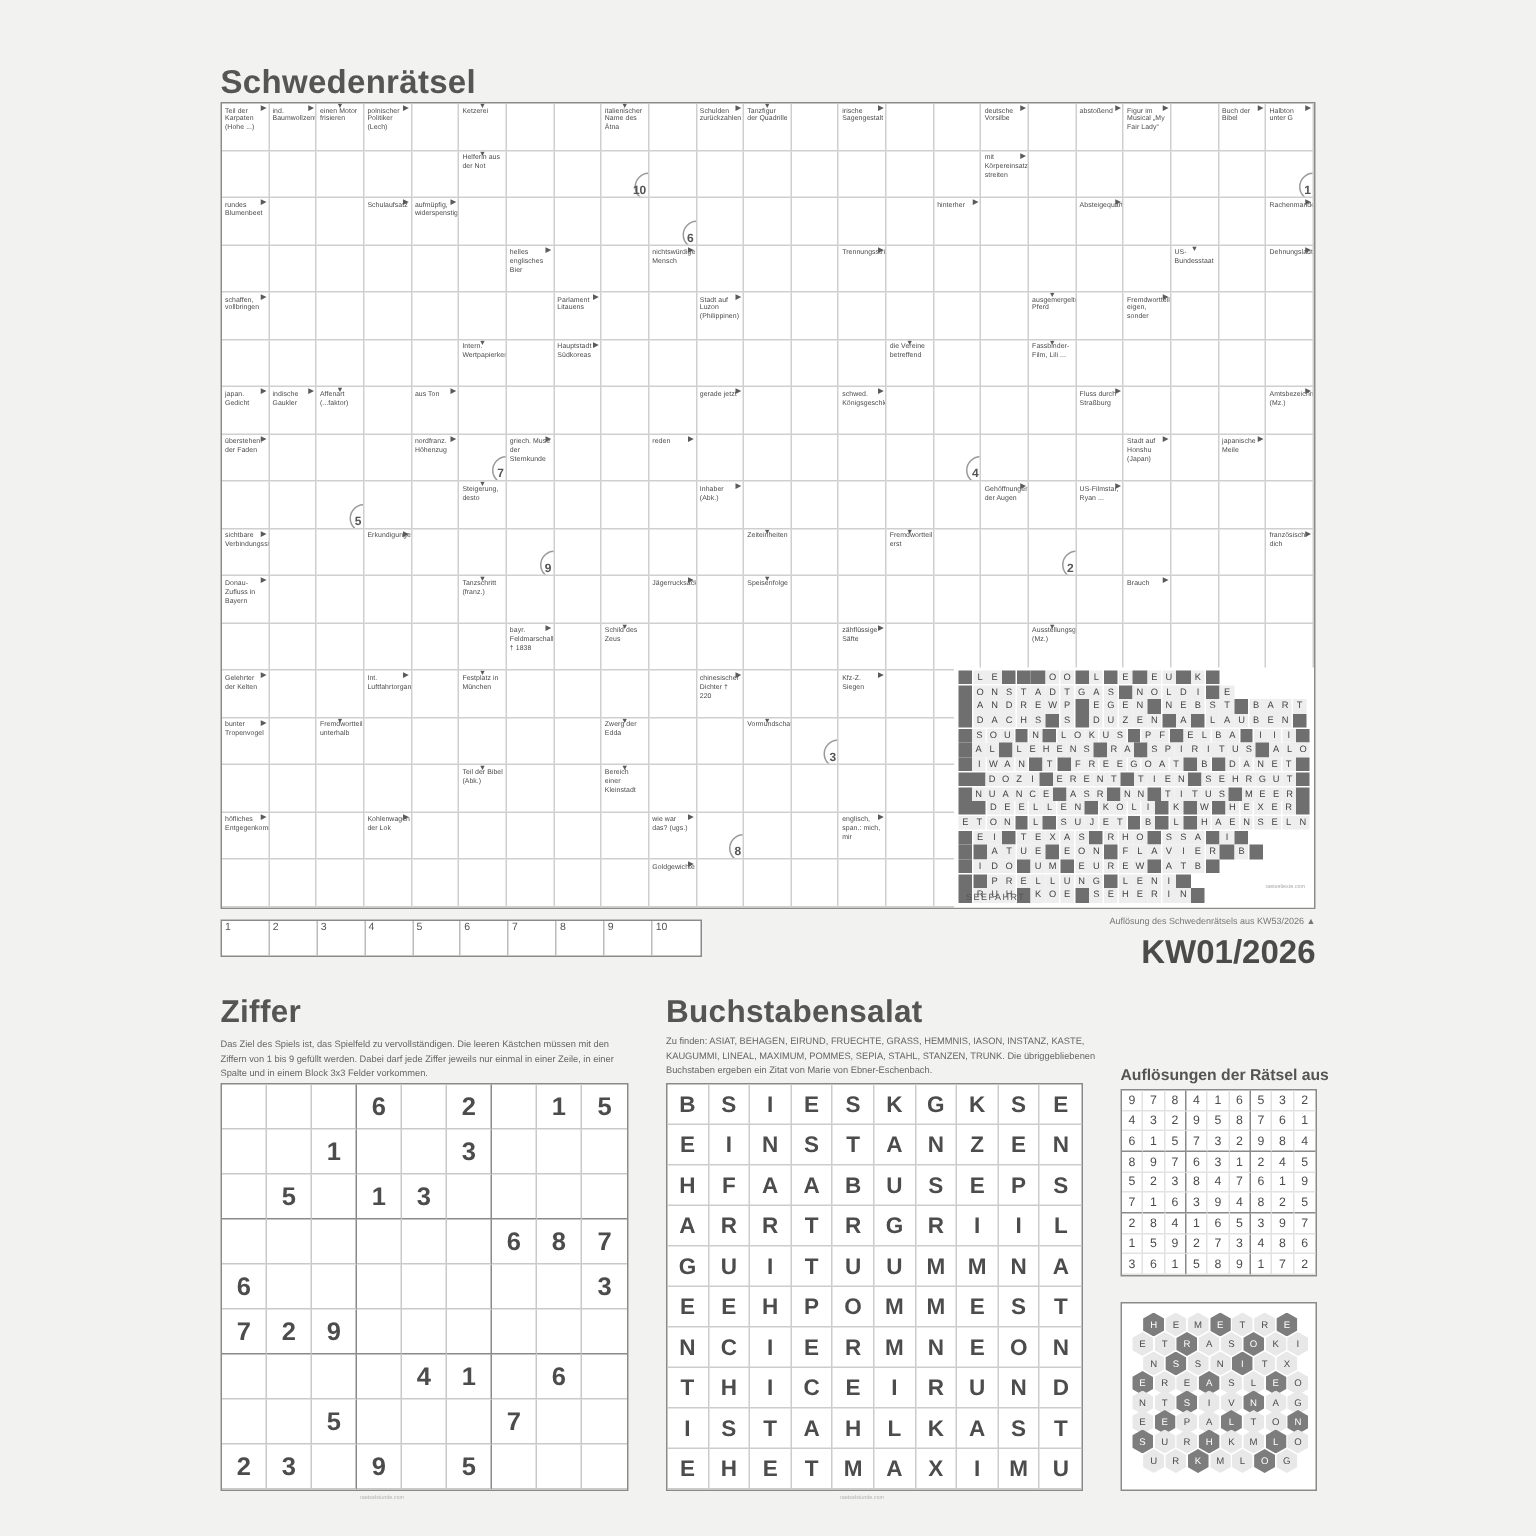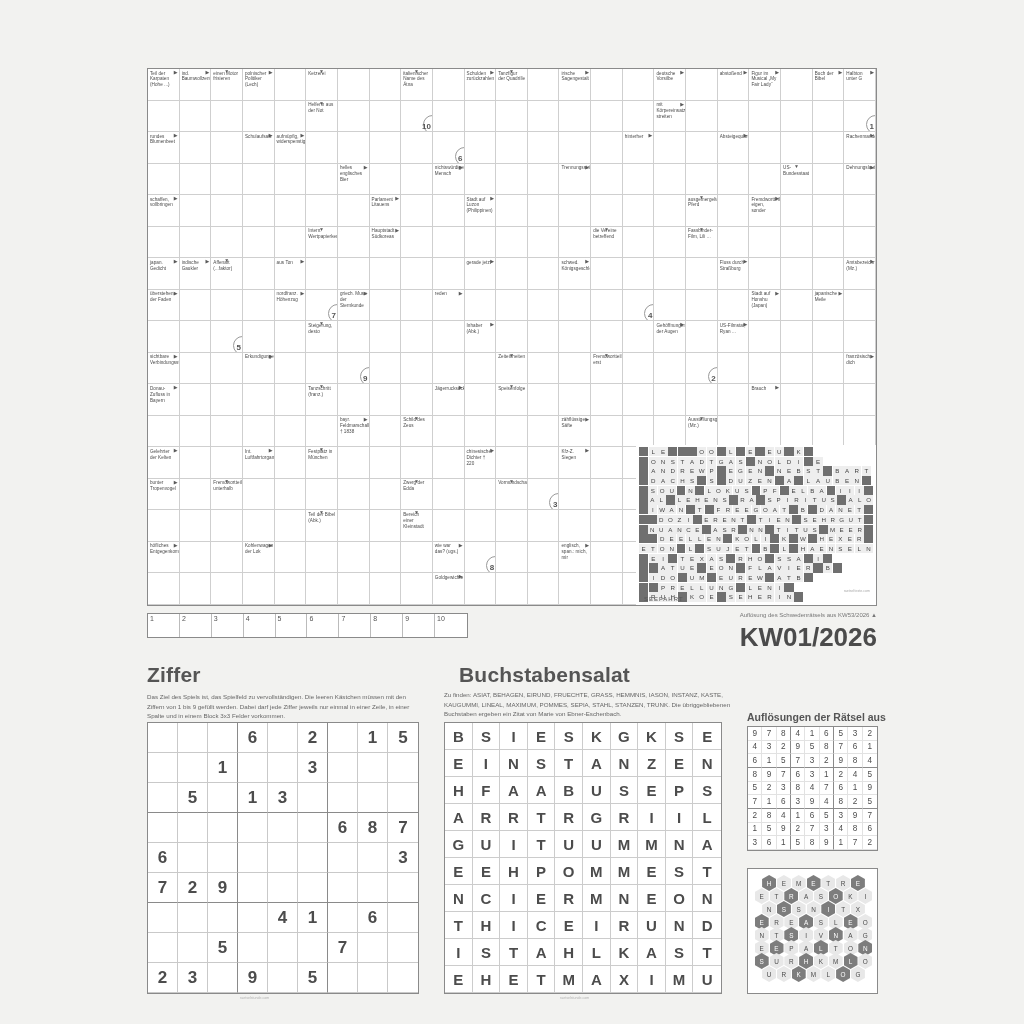--- a/index.html
+++ b/index.html
@@ -64,21 +64,21 @@
   }
   #answer-strip {
     position:absolute; left:147px; top:613px; width:321px; height:25px;
     border:1px solid #8a8a8a; background:#fff;
     display:grid; grid-template-columns:repeat(10,1fr);
   }
   #answer-strip .acell { border-right:1px solid #bbb; position:relative; }
   #answer-strip .acell:last-child { border-right:none; }
   #answer-strip .acell span { position:absolute; left:2px; top:1px; font-size:7px; color:#555; }
   #kw-label {
-    position:absolute; right:147px; top:622px; font-size:26px; font-weight:bold; color:#4b4b4b;
+    position:absolute; right:147px; top:622px; font-size:22px; font-weight:bold; color:#4b4b4b;
   }
 
   
   #sudoku-title { position:absolute; left:147px; top:663px; }
   #sudoku-desc {
     position:absolute; left:147px; top:692px; width:270px;
     font-size:6.2px; line-height:1.55; color:#666;
   }
   #sudoku-grid {
     position:absolute; left:147px; top:722px; width:272px; height:272px;
@@ -89,21 +89,21 @@
     border-right:1px solid #c9c9c9; border-bottom:1px solid #c9c9c9;
     font-size:17px; font-weight:bold; color:#4c4c4c;
     display:flex; align-items:center; justify-content:center;
   }
   #sudoku-grid .sq:nth-child(9n) { border-right:none; }
   #sudoku-grid .sq.r3 { border-bottom:1.6px solid #8a8a8a; }
   #sudoku-grid .sq.c3 { border-right:1.6px solid #8a8a8a; }
   #sud-credit { position:absolute; left:240px; top:996px; font-size:3.6px; color:#b3b3b3; }
 
   
-  #bs-title { position:absolute; left:459px; top:663px; }
+  #bs-title { position:absolute; left:444px; top:663px; }
   #bs-desc {
     position:absolute; left:444px; top:690px; width:290px;
     font-size:6.2px; line-height:1.55; color:#666;
   }
   #bs-grid {
     position:absolute; left:444px; top:722px; width:278px; height:272px;
     border:1.6px solid #8a8a8a; background:#fff;
     display:grid; grid-template-columns:repeat(10,1fr); grid-template-rows:repeat(10,1fr);
   }
   #bs-grid .bq {
@@ -143,20 +143,21 @@
     display:flex; align-items:center; justify-content:center;
     font-size:6.4px; color:#4b4b4b; background:#e8e8e8;
   }
   .hex.dark { background:#7d7d7d; color:#fff; }
 </style>
 </head>
 <body>
 
 <div class="page">
 
+  <h1 class="section" id="swede-title">Schwedenrätsel</h1>
 
   <div id="swede-grid">
       <div class="cell">
         <div class="clue">Teil der Karpaten (Hohe ...)</div>
         <span class="arrow ar-r">▶</span>
       </div>
       <div class="cell">
         <div class="clue">ind. Baumwollzentrum</div>
         <span class="arrow ar-r">▶</span>
       </div>

